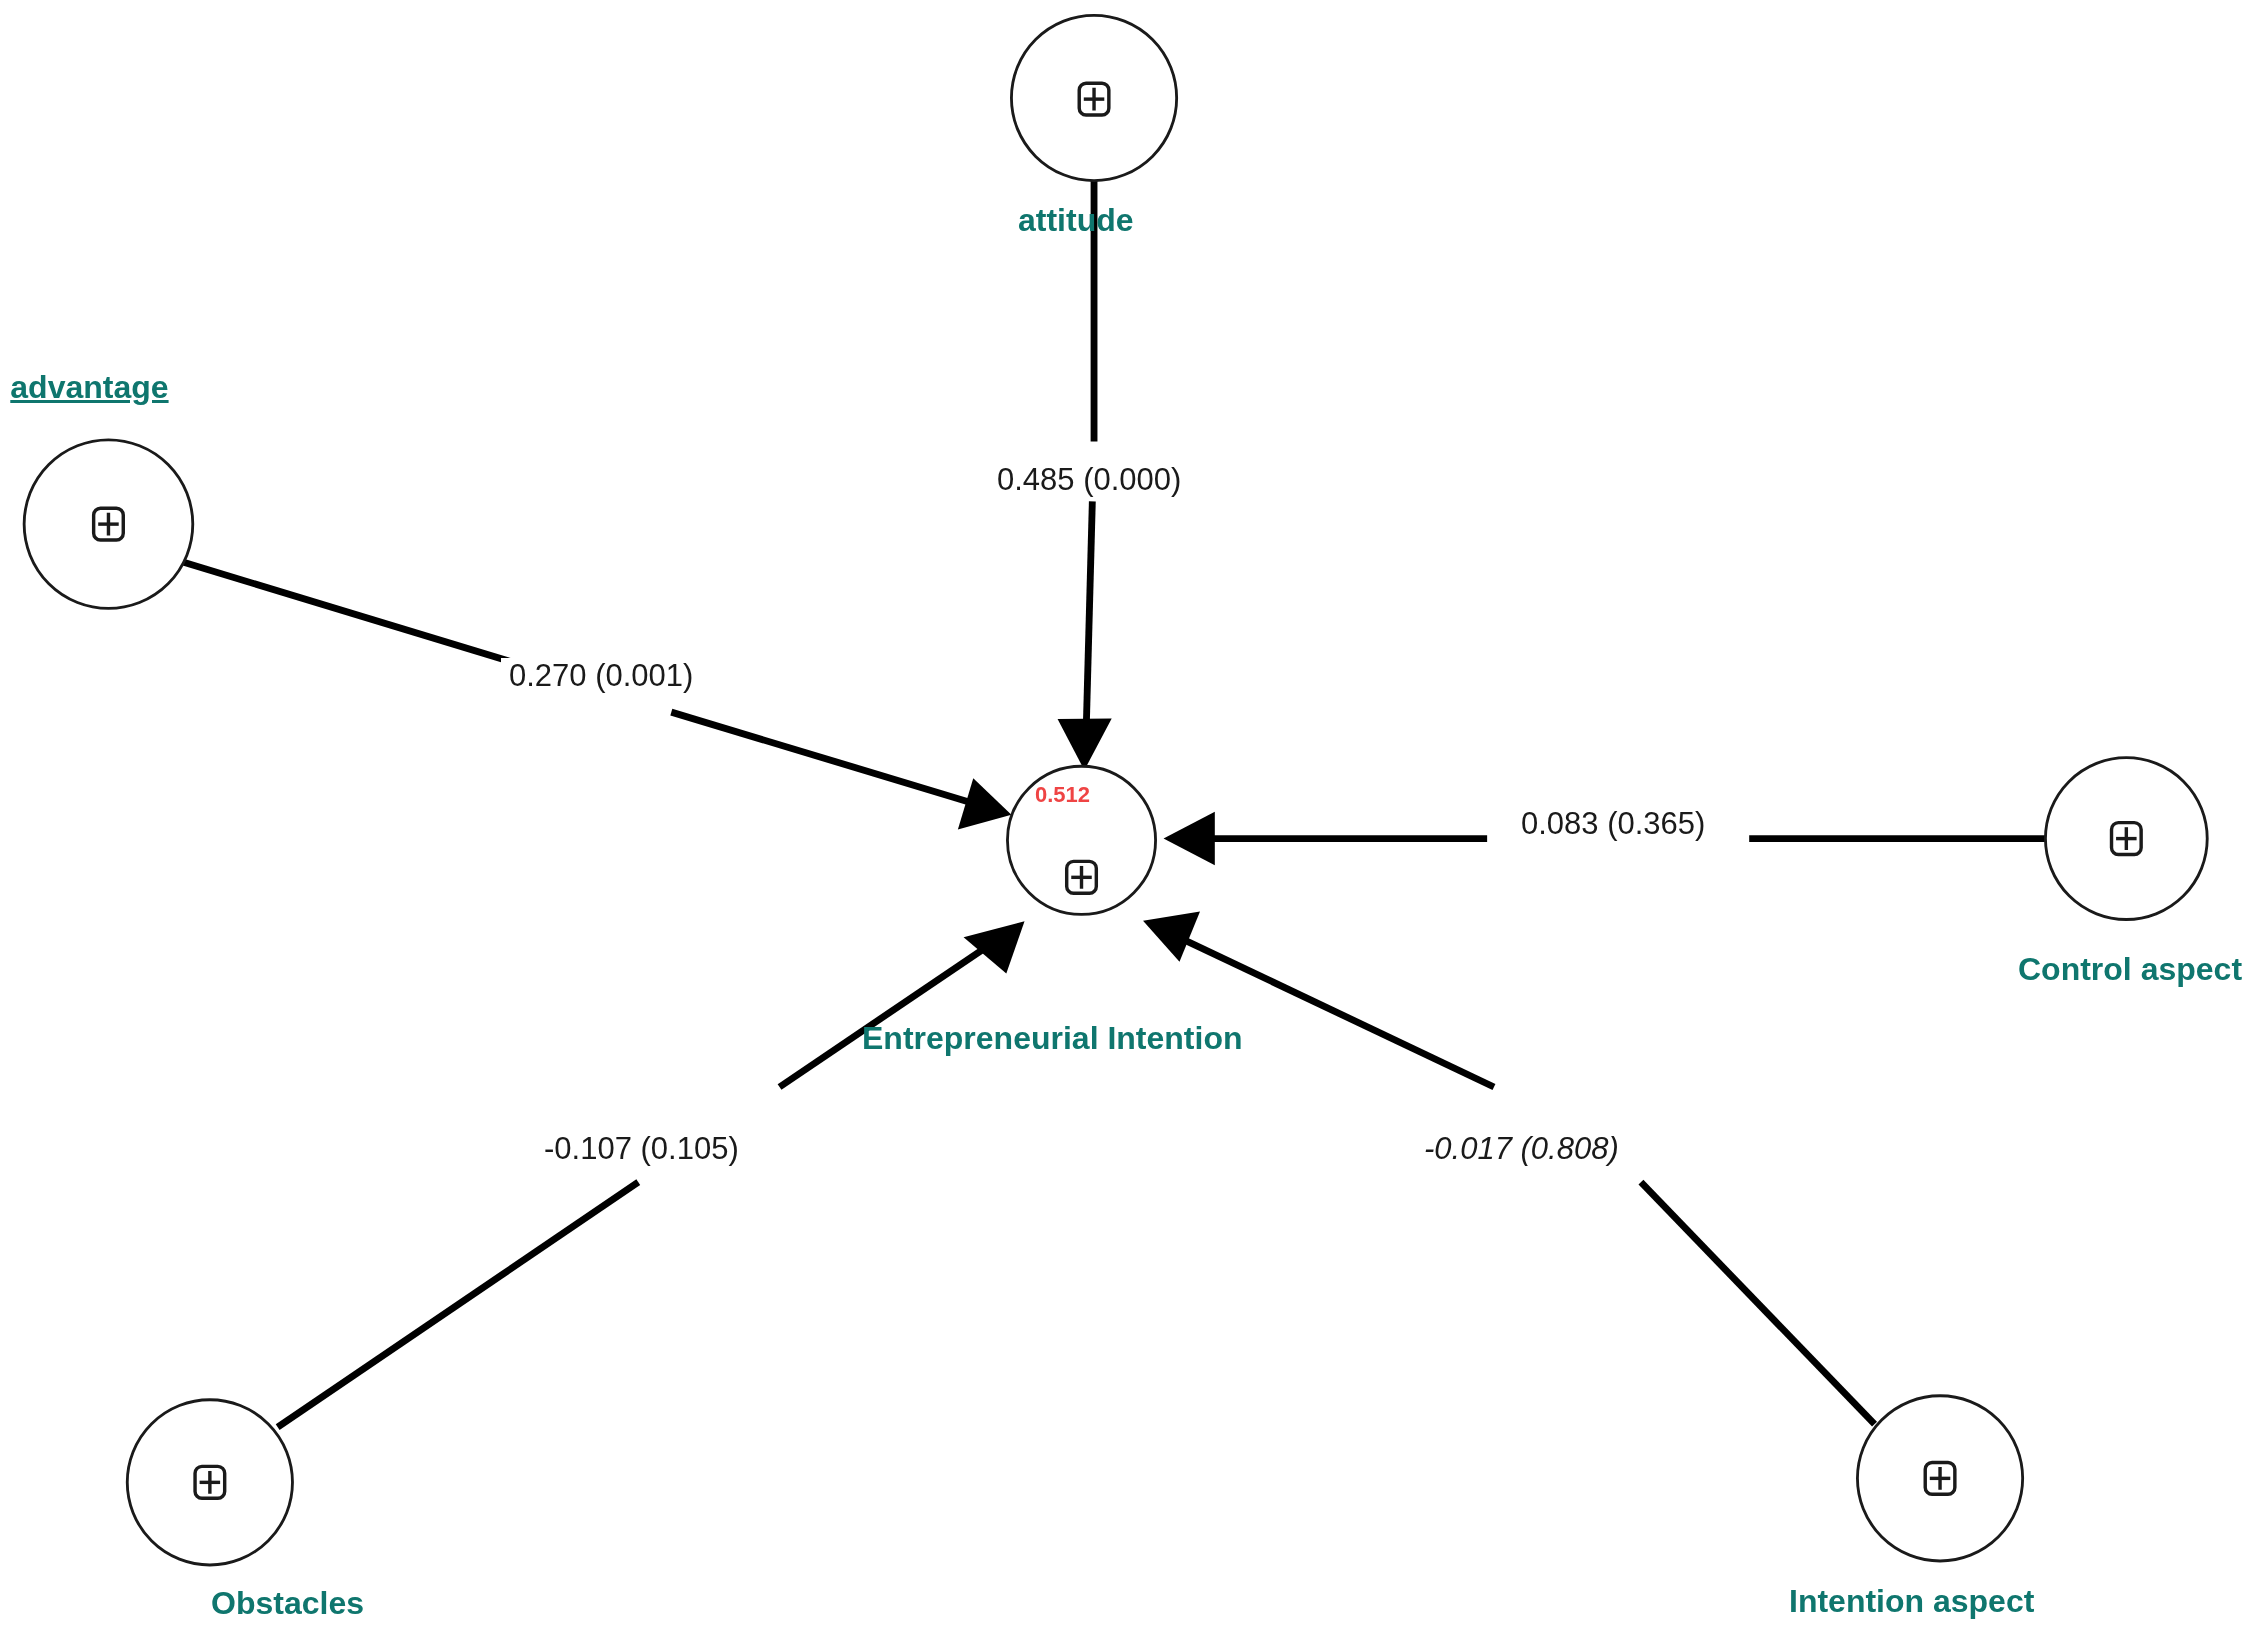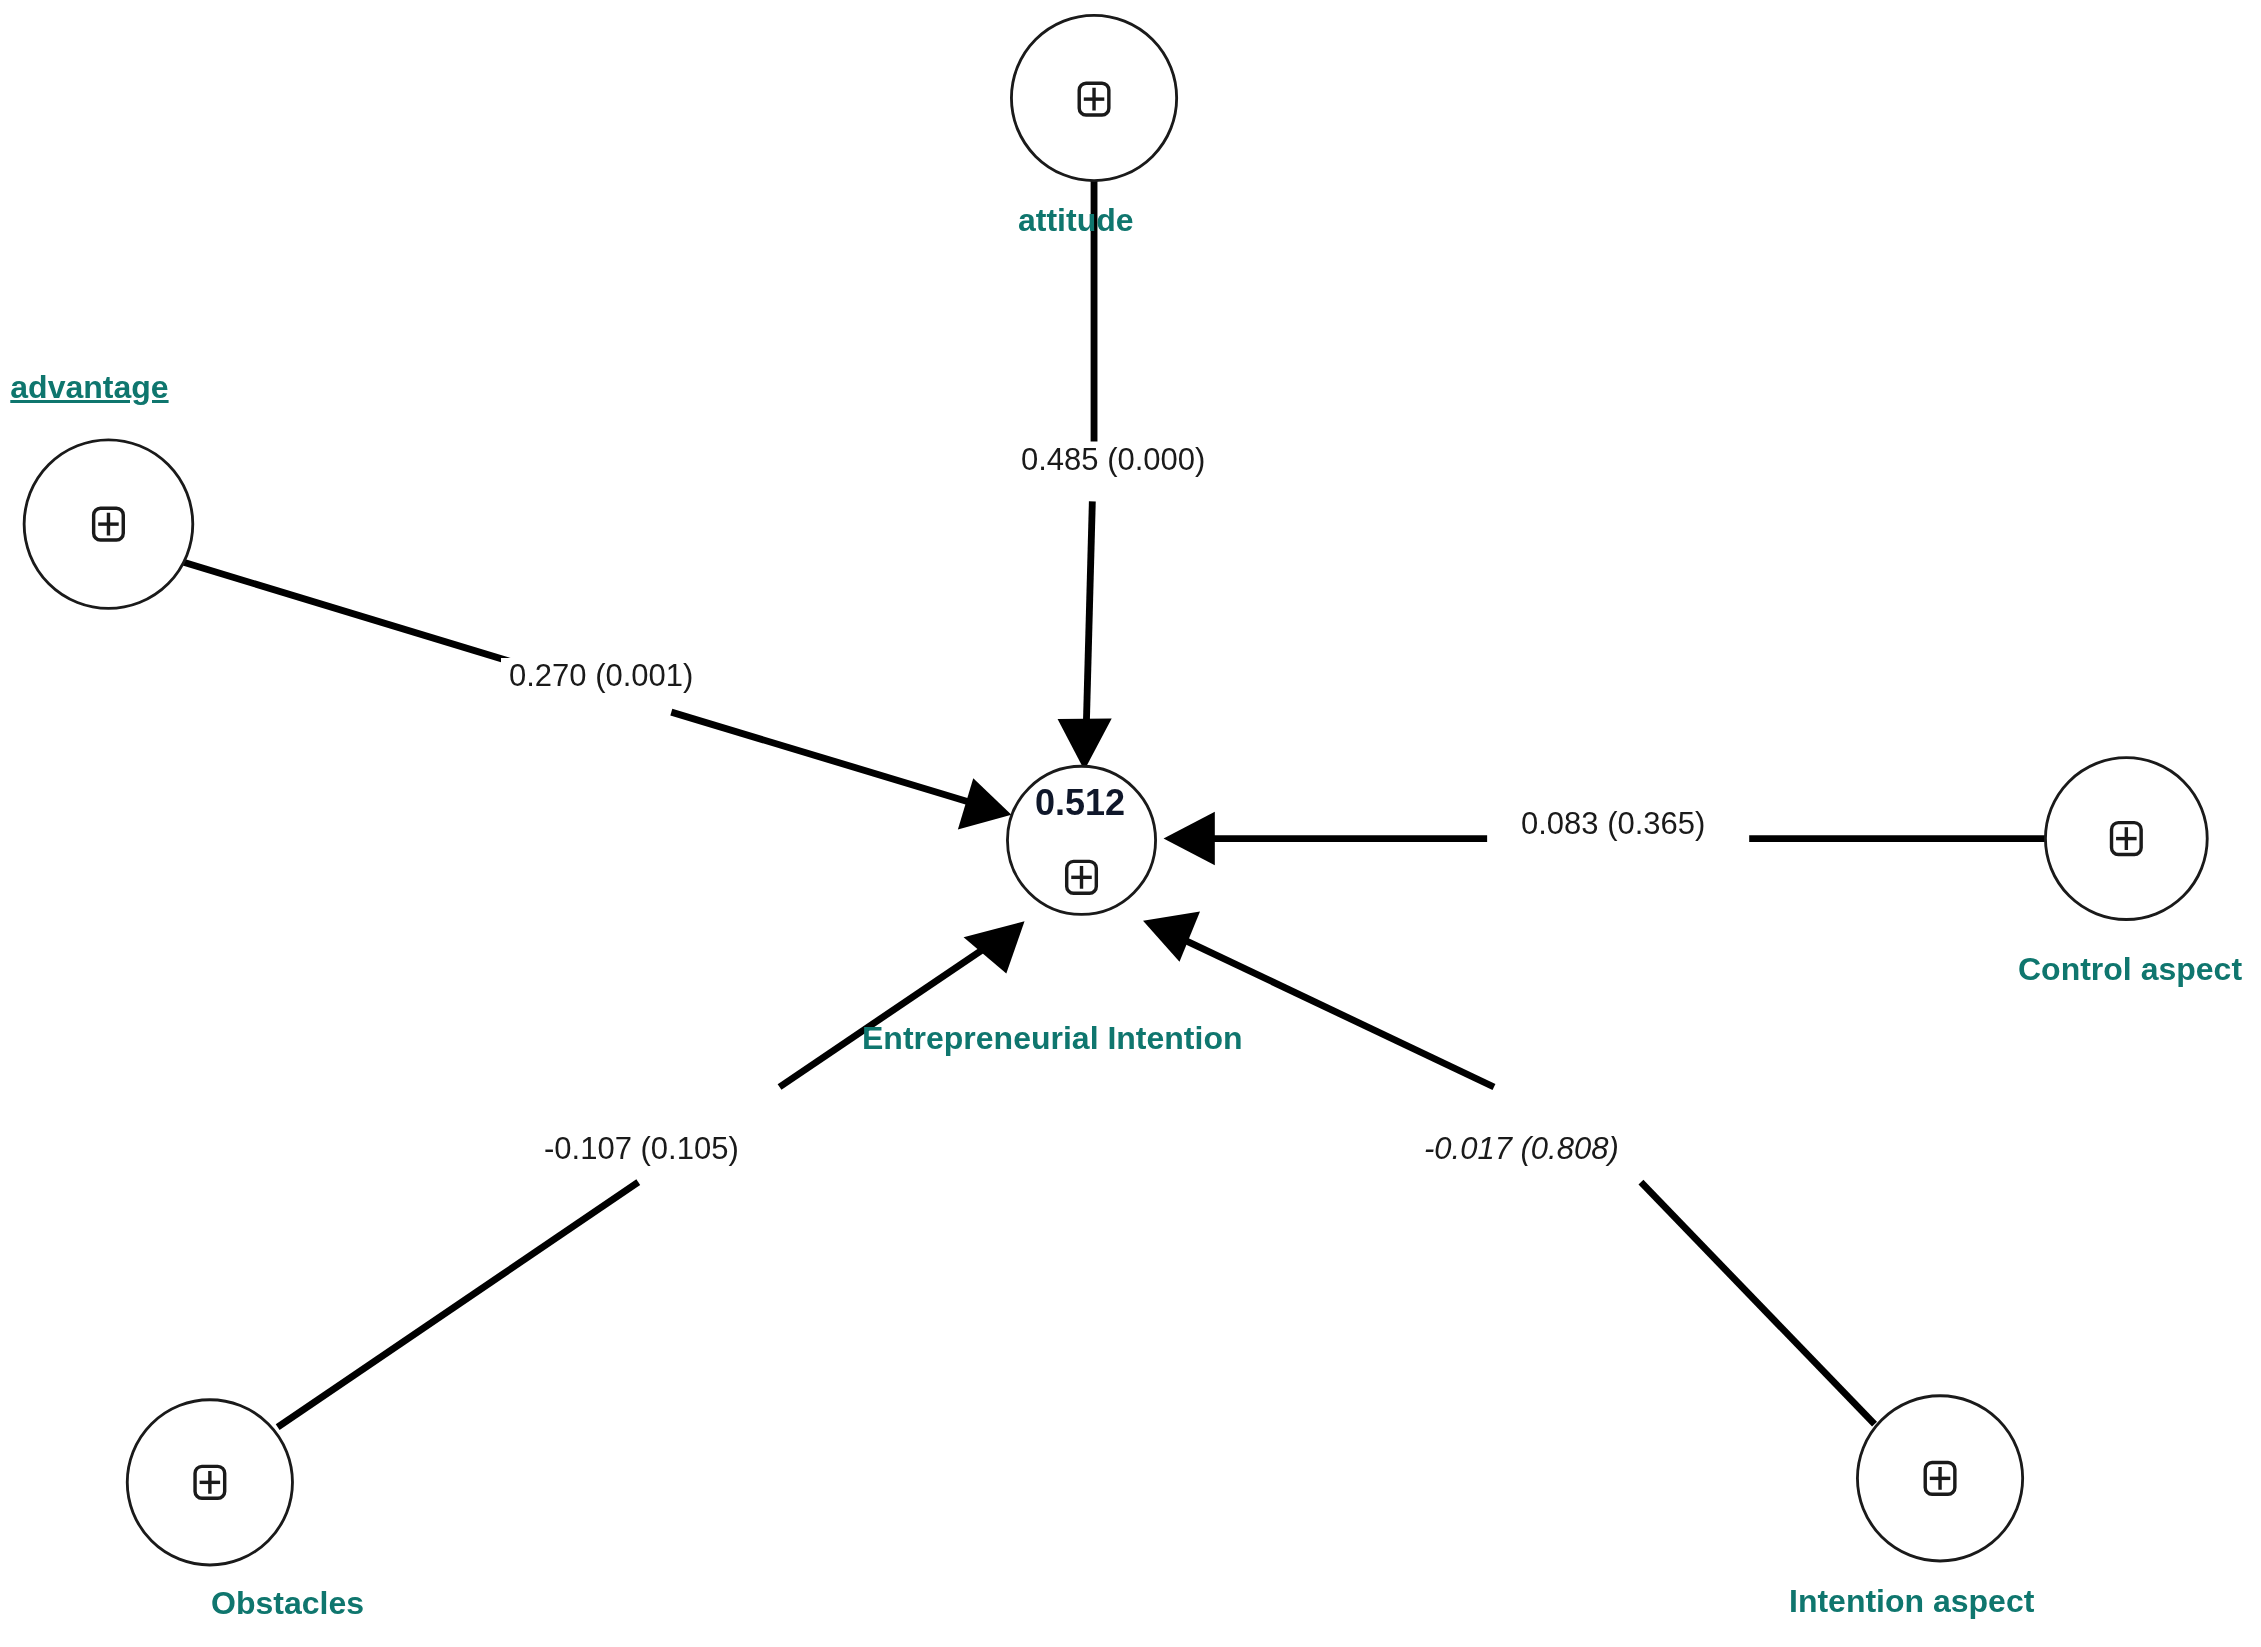--- a/index.html
+++ b/index.html
@@ -69,22 +69,22 @@
     color: #1a1a1a;
     white-space: nowrap;
     background: #ffffff;
     padding: 2.3px 8px;
     line-height: 1.05;
   }
   .r2-value {
     position: absolute;
     font-family: "Liberation Sans", sans-serif;
     font-weight: bold;
-    font-size: 36px;
-    color: #0f172a;
+    font-size: 22px;
+    color: #ef4444;
     white-space: nowrap;
     text-align: center;
   }
 </style>
 </head>
 <body>
 
 <div id="diagram-root">
 
   <svg class="canvas" viewBox="0 0 3968 2891" xmlns="http://www.w3.org/2000/svg">
@@ -182,21 +182,21 @@
   <div class="node-name" style="left: 10.3px; top: 369px; text-decoration: underline;">advantage</div>
 
   <div class="node-name" style="left: 2018px; top: 951px;">Control aspect</div>
 
   <div class="node-name" style="left: 211px; top: 1585px;">Obstacles</div>
 
   <div class="node-name" style="left: 1789px; top: 1583px;">Intention aspect</div>
 
   <div class="node-name" style="left: 862px; top: 1020px;">Entrepreneurial Intention</div>
 
-  <div class="edge-label" style="left: 989px; top: 442px; margin-left: 24px;">0.485 (0.000)</div>
+  <div class="edge-label" style="left: 989px; top: 462px;">0.485 (0.000)</div>
 
   <div class="edge-label" style="left: 501px; top: 658px;">0.270 (0.001)</div>
 
   <div class="edge-label" style="left: 1513px; top: 806px;">0.083 (0.365)</div>
 
   <div class="edge-label" style="left: 536px; top: 1131px;">-0.107 (0.105)</div>
 
   <div class="edge-label" style="left: 1416px; top: 1131px; font-style: italic;">-0.017 (0.808)</div>
 
 </div>

